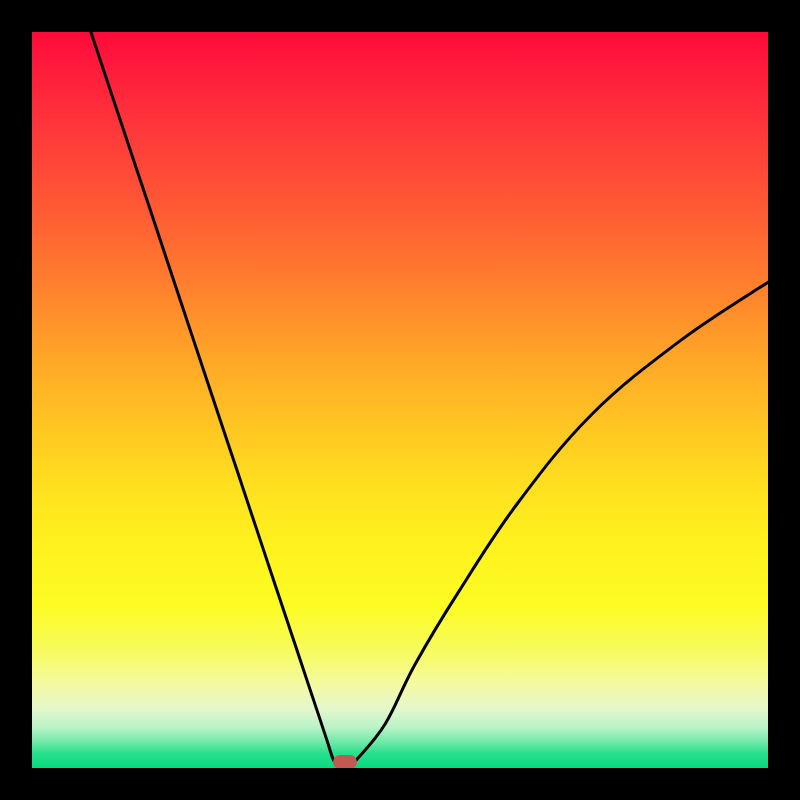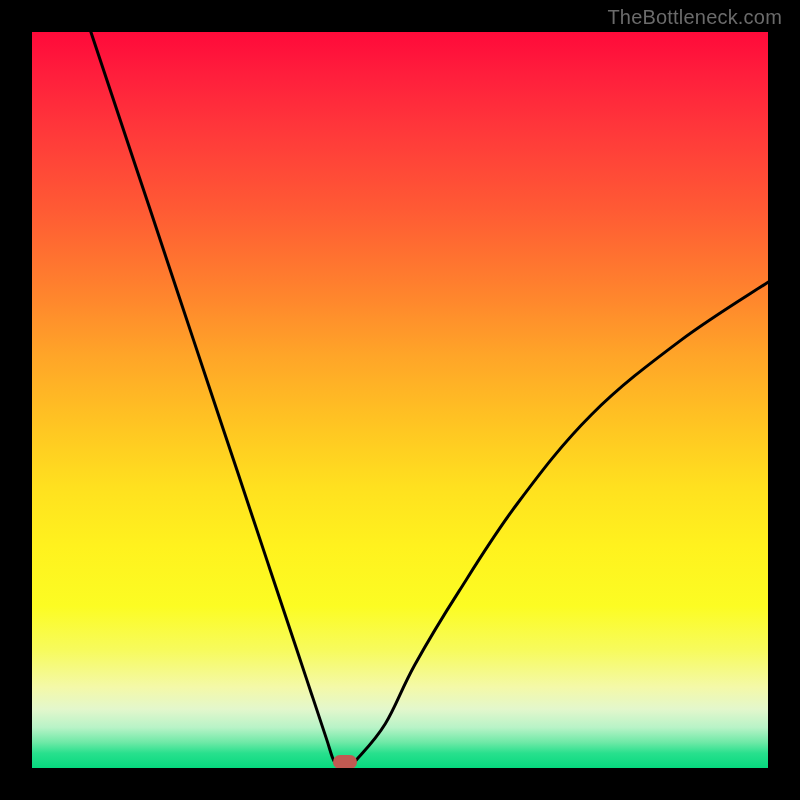--- a/index.html
+++ b/index.html
@@ -72,21 +72,20 @@
     border-radius: 7px;
     background: #c05a52;
     transform: translate(-50%, -50%);
   }
 </style>
 </head>
 <body>
 
 <div class="frame">
 
-  <div class="watermark">TheBottleneck.com</div>
 
   <div class="plot-area">
     <div class="gradient"></div>
 
     <svg class="curve" viewBox="0 0 736 736" preserveAspectRatio="none">
       <path id="curve-path" fill="none" stroke="#000" stroke-width="3" stroke-linecap="round" stroke-linejoin="round" d="M 58.9 0.0 C 64.2 15.9, 77.7 56.5, 88.3 88.3 C 98.9 120.1, 107.2 144.8, 117.8 176.6 C 128.4 208.4, 136.6 233.2, 147.2 265.0 C 157.8 296.8, 166.0 321.5, 176.6 353.3 C 187.2 385.1, 195.5 409.8, 206.1 441.6 C 216.7 473.4, 224.9 498.1, 235.5 529.9 C 246.1 561.7, 257.0 594.4, 265.0 618.2 C 272.9 642.1, 274.4 646.5, 279.7 662.4 C 285.0 678.3, 290.4 694.6, 294.4 706.6 C 298.4 718.5, 299.1 723.3, 301.8 728.6 C 304.4 733.9, 306.5 734.7, 309.1 736.0 C 311.8 737.3, 313.8 737.3, 316.5 736.0 C 319.1 734.7, 317.2 736.6, 323.8 728.6 C 330.5 720.7, 342.7 709.1, 353.3 691.8 C 363.9 674.6, 369.5 656.8, 382.7 633.0 C 396.0 609.1, 408.3 588.5, 426.9 559.4 C 445.4 530.2, 461.9 502.8, 485.8 471.0 C 509.6 439.2, 530.2 411.9, 559.4 382.7 C 588.5 353.6, 615.9 333.0, 647.7 309.1 C 679.5 285.3, 720.1 260.8, 736.0 250.2"></path>
     </svg>
 
     <div id="marker" class="marker" style="left: 312.8px; top: 730px;"></div>
   </div>

